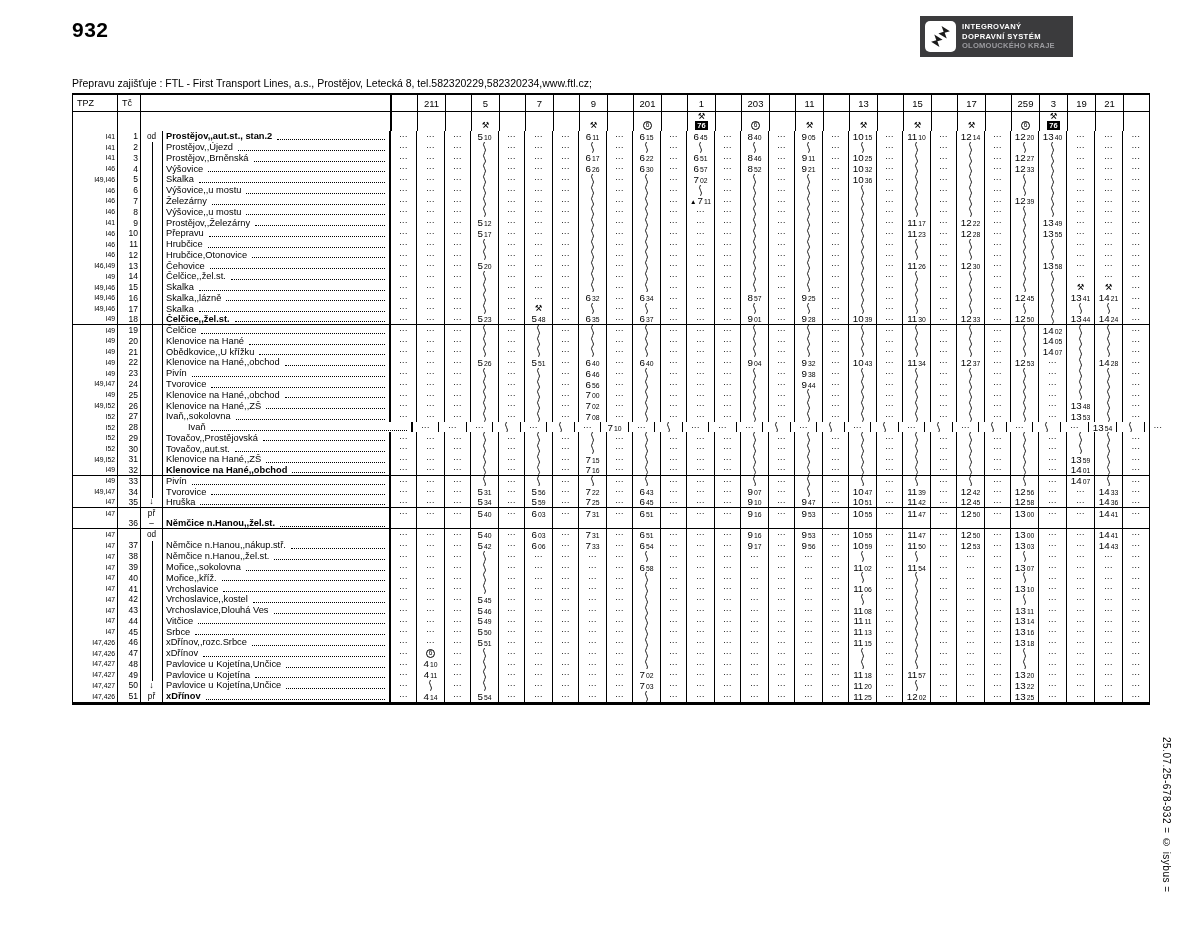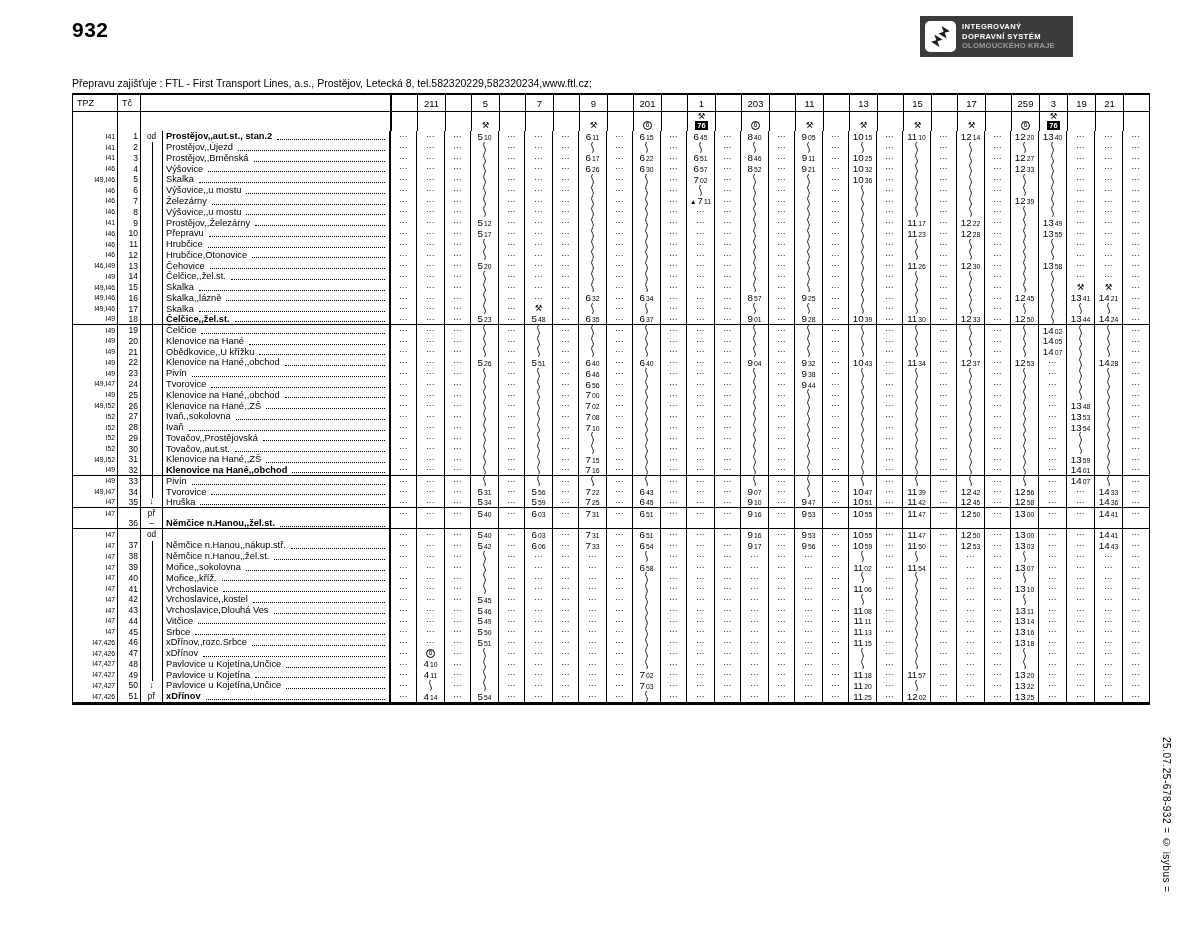--- a/index.html
+++ b/index.html
@@ -3406,21 +3406,21 @@
         </svg>
       </div>
       <div class="c " style="width: 26px; border-right: none;">
         <span class="dots">...</span>
       </div>
     </div>
     <div class="trow" style="height: 10.78px;">
       <div class="c tpz" style="width: 45px;">I52</div>
       <div class="c tc" style="width: 23px;">28</div>
       <div class="c mk" style="width: 22px;"></div>
-      <div class="c nm" style="width: 228px;">
+      <div class="c nm" style="width: 228px; margin-left: 22px;">
         <span>Ivaň</span>
         <span class="lead"></span>
       </div>
       <div class="c " style="width: 26px;">
         <span class="dots">...</span>
       </div>
       <div class="c " style="width: 28px;">
         <span class="dots">...</span>
       </div>
       <div class="c " style="width: 26px;">

